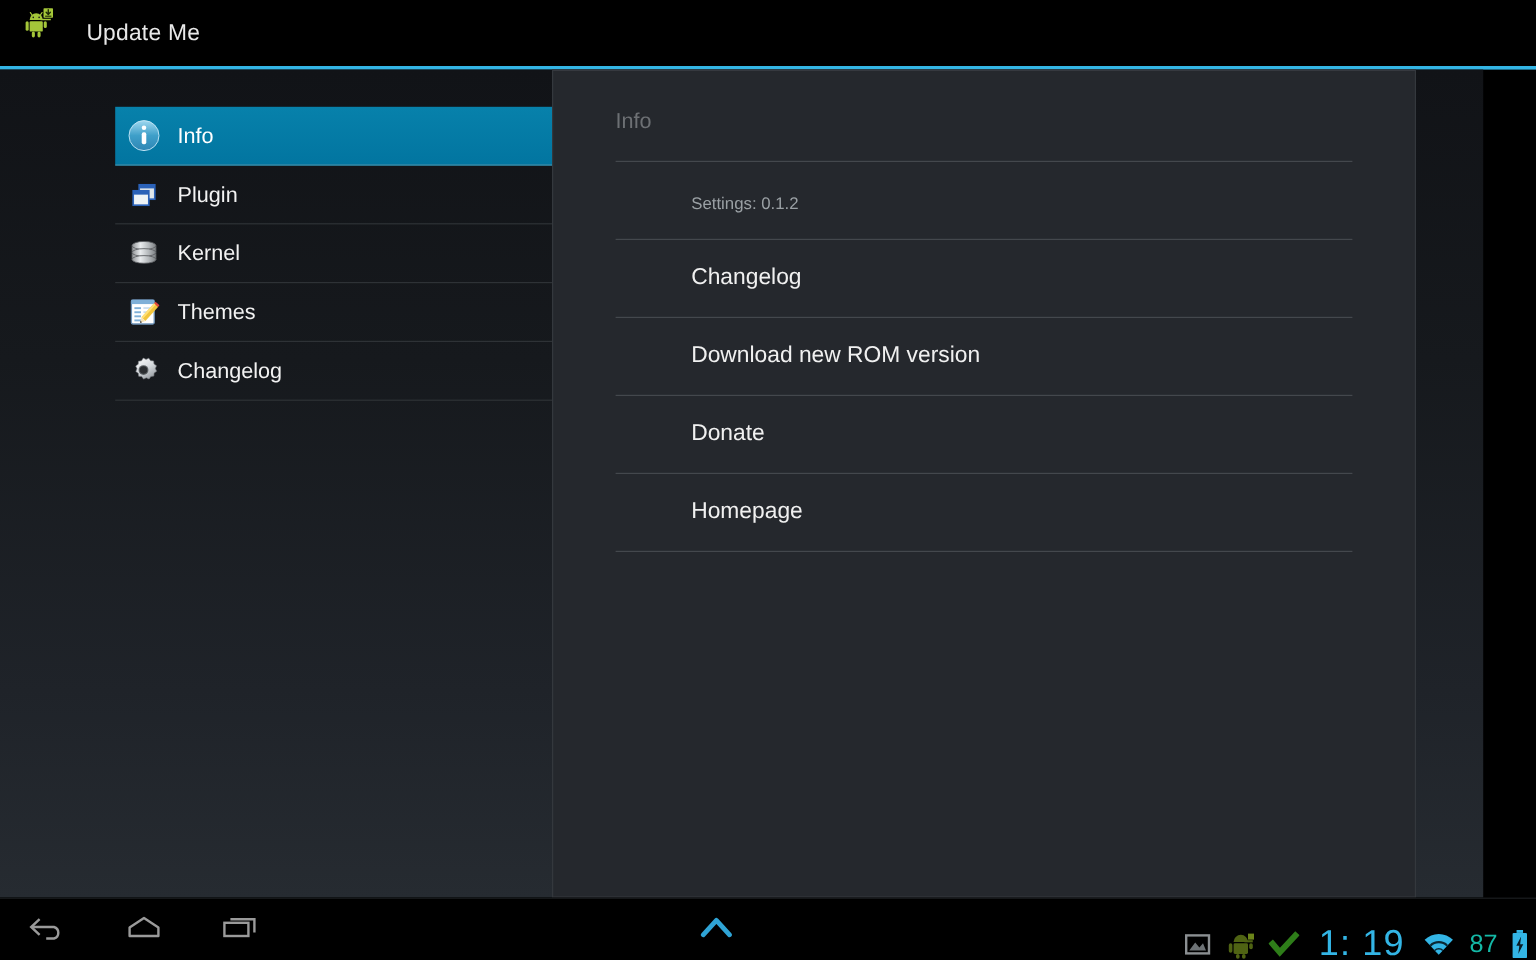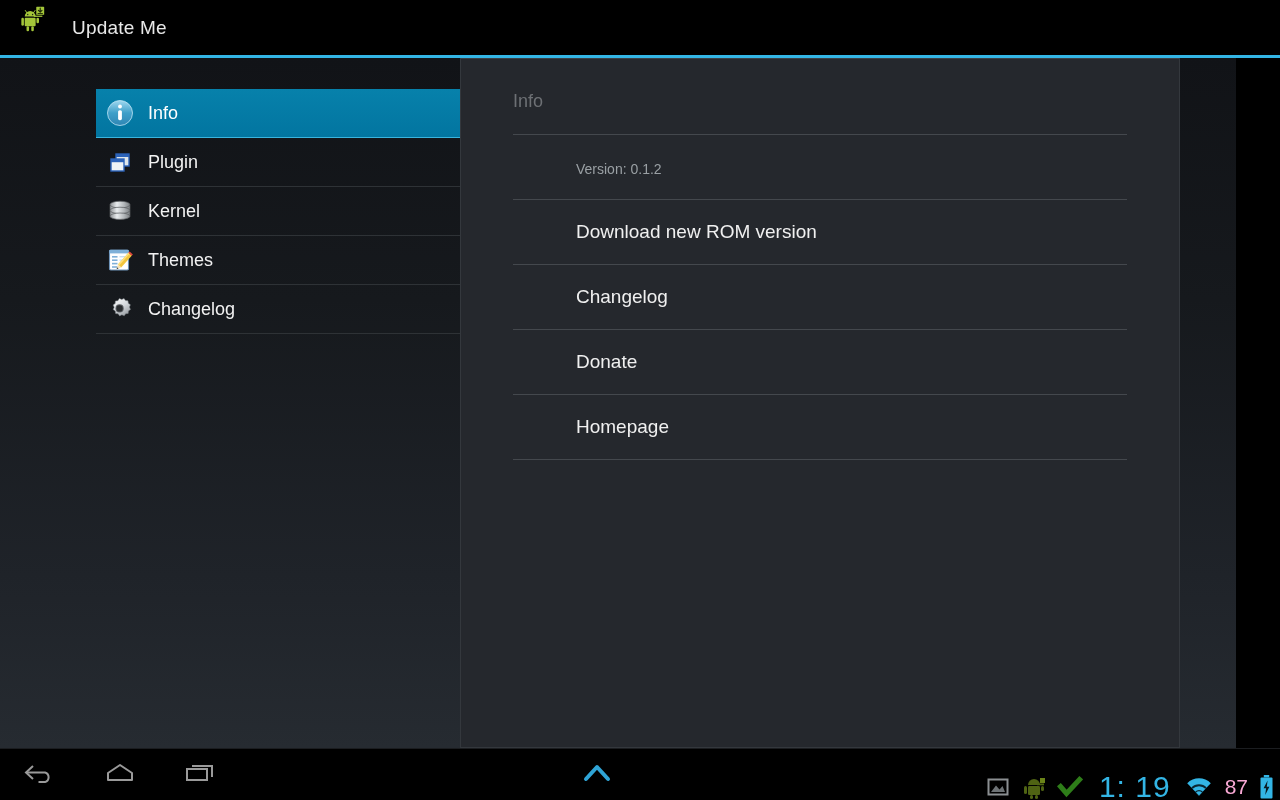--- a/index.html
+++ b/index.html
@@ -93,21 +93,21 @@
   }
   #statuscluster {
     position:absolute; right:6px; top:0; height:52px;
     display:flex; align-items:center; gap:10px;margin-top:12px;
   }
   .notif-ico { width:26px; height:26px; display:block; }
   #clock {
     color:#33b5e5; font-size:30px; font-weight:300; letter-spacing:1px;
     margin-left:6px; font-family:"Liberation Sans", sans-serif;
   }
-  #batt-pct { color:#f9a8d4; font-size:21px; font-weight:400; margin-left:2px; }
+  #batt-pct { color:#14b8a6; font-size:21px; font-weight:400; margin-left:2px; }
   #wifi-ico { width:28px; height:24px; display:block; margin-left:4px; }
   #batt-ico { width:15px; height:26px; display:block; margin-left:1px; }
 </style>
 </head>
 <body>
 
 <div id="screen">
 
   <div id="actionbar">
     <div id="app-icon">
@@ -243,29 +243,29 @@
         <span class="s-label">Changelog</span>
       </div>
     </div>
 
     <div id="panel">
       <div id="panel-inner">
         <div id="panel-title">Info</div>
         <div id="rows">
 
           <div class="p-row">
-            <span class="p-sub">Version: 0.1.2</span>
+            <span class="p-sub">Settings: 0.1.2</span>
+          </div>
+
+          <div class="p-row">
+            <span class="p-title">Changelog</span>
           </div>
 
           <div class="p-row">
             <span class="p-title">Download new ROM version</span>
-          </div>
-
-          <div class="p-row">
-            <span class="p-title">Changelog</span>
           </div>
 
           <div class="p-row">
             <span class="p-title">Donate</span>
           </div>
 
           <div class="p-row">
             <span class="p-title">Homepage</span>
           </div>
 

